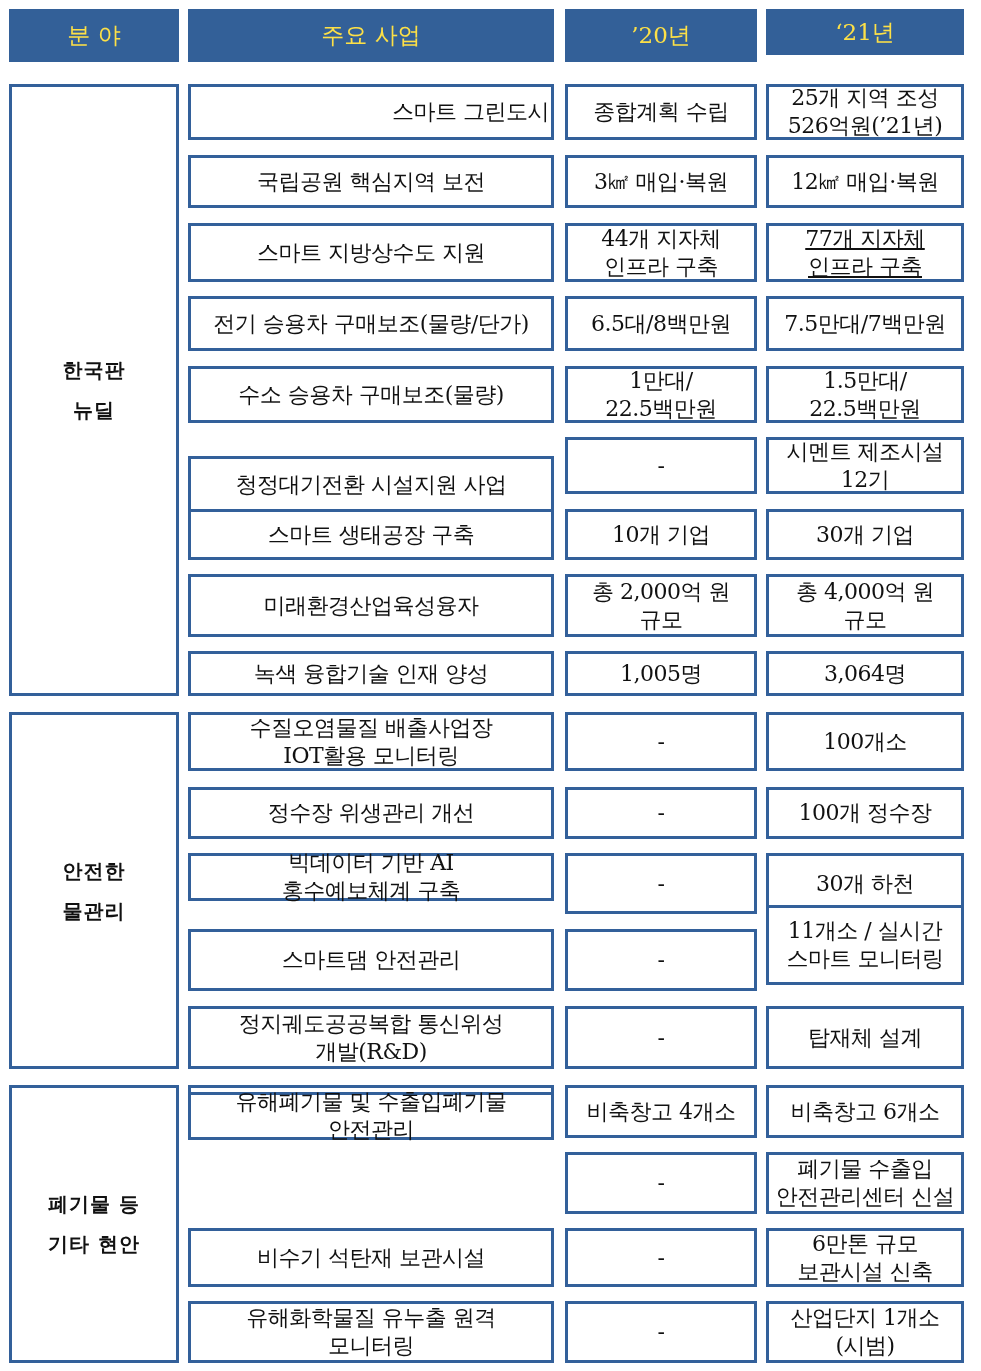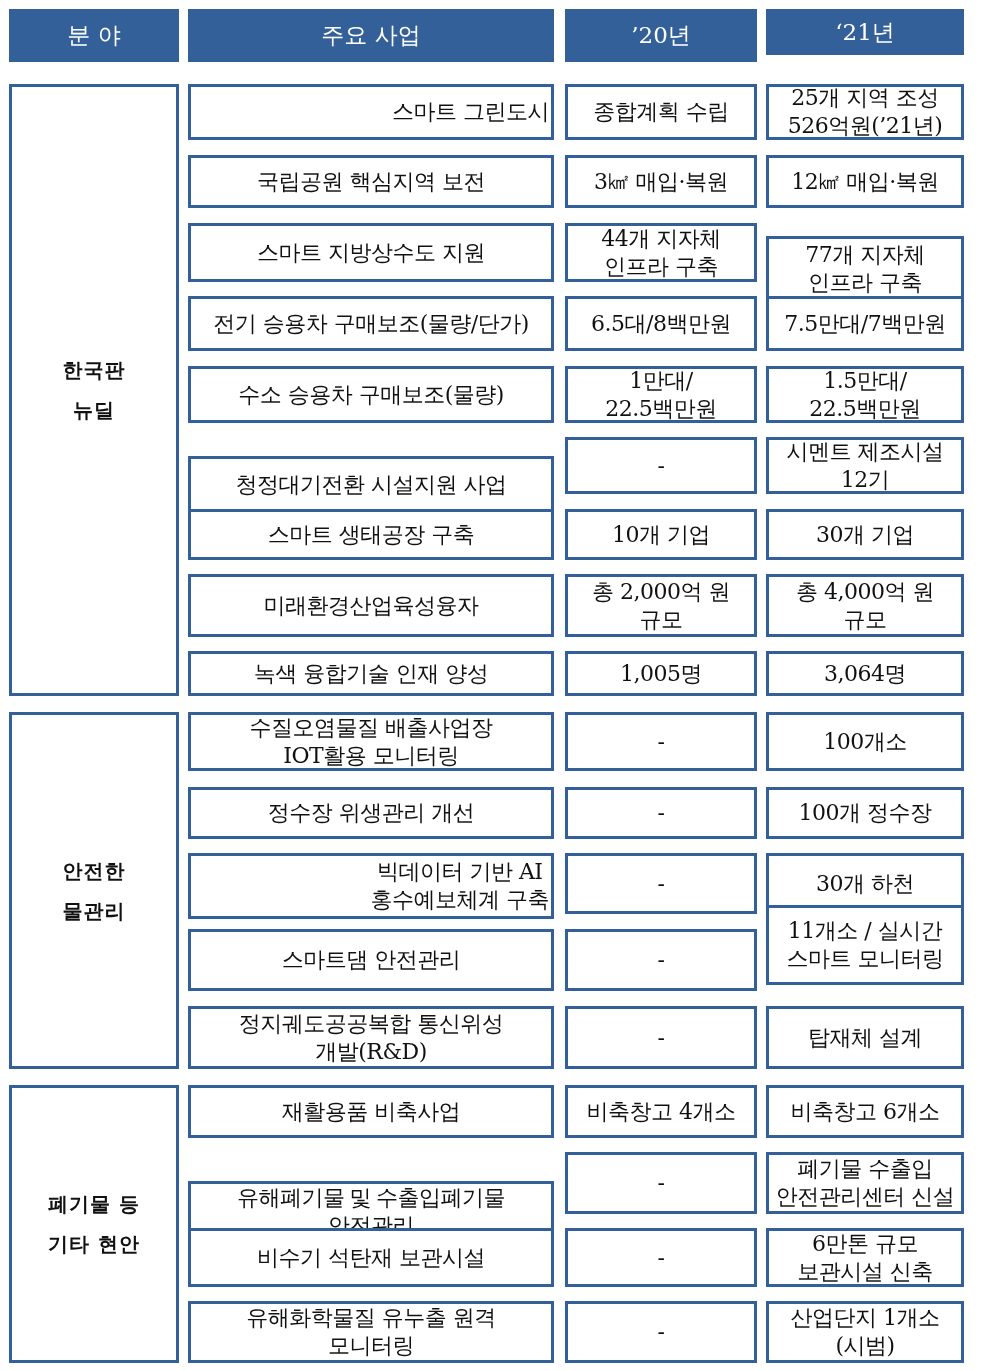--- a/index.html
+++ b/index.html
@@ -1,21 +1,21 @@
 <!DOCTYPE html>
 <html><head>
 <meta charset="utf-8">
 <style>
   html, body { margin:0; padding:0; background:#ffffff; }
   body { width:981px; height:1371px; position:relative; overflow:hidden;
          font-family:"DejaVu Serif","Liberation Serif",serif; color:#111; }
   .box { position:absolute; box-sizing:border-box; border:3px solid #33609a;
          display:flex; align-items:center; justify-content:center; text-align:center;
          background:#fff; }
-  .hdr { position:absolute; box-sizing:border-box; background:#336098; color:#ffffff;
+  .hdr { position:absolute; box-sizing:border-box; background:#336098; color:#fde047;
          display:flex; align-items:center; justify-content:center; font-size:23px; }
   .cell { font-size:22px; line-height:28px; letter-spacing:-0.5px; white-space:pre-line; padding:0 2px; }
   .cat { font-family:"DejaVu Sans","Liberation Sans",sans-serif; font-weight:bold;
          font-size:20px; line-height:40px; white-space:pre-line; letter-spacing:1px; }
   .col-cat { left:9px; width:170px; }
   .col-main { left:188px; width:366px; }
   .col-y20 { left:565px; width:192px; }
   .col-y21 { left:766px; width:198px; }
 </style>
 </head>
@@ -67,21 +67,21 @@
     <div class="box col-y21" style="top: 155px; height: 53px;">
       <span class="cell">12㎢ 매입·복원</span>
     </div>
     <div class="box col-main" style="top: 223px; height: 59px;">
       <span class="cell">스마트 지방상수도 지원</span>
     </div>
     <div class="box col-y20" style="top: 223px; height: 59px;">
       <span class="cell">44개 지자체
 인프라 구축</span>
     </div>
-    <div class="box col-y21" style="top: 236px; height: 66px;">
+    <div class="box col-y21" style="top: 223px; height: 59px; text-decoration: underline;">
       <span class="cell">77개 지자체
 인프라 구축</span>
     </div>
     <div class="box col-main" style="top: 296px; height: 55px;">
       <span class="cell">전기 승용차 구매보조(물량/단가)</span>
     </div>
     <div class="box col-y20" style="top: 296px; height: 55px;">
       <span class="cell">6.5대/8백만원</span>
     </div>
     <div class="box col-y21" style="top: 296px; height: 55px;">
@@ -149,21 +149,21 @@
     </div>
     <div class="box col-main" style="top: 787px; height: 52px;">
       <span class="cell">정수장 위생관리 개선</span>
     </div>
     <div class="box col-y20" style="top: 787px; height: 52px;">
       <span class="cell">-</span>
     </div>
     <div class="box col-y21" style="top: 787px; height: 52px;">
       <span class="cell">100개 정수장</span>
     </div>
-    <div class="box col-main" style="top: 853px; height: 66px; justify-content: flex-end;">
+    <div class="box col-main" style="top: 853px; height: 48px;">
       <span class="cell">빅데이터 기반 AI
 홍수예보체계 구축</span>
     </div>
     <div class="box col-y20" style="top: 853px; height: 61px;">
       <span class="cell">-</span>
     </div>
     <div class="box col-y21" style="top: 853px; height: 61px;">
       <span class="cell">30개 하천</span>
     </div>
     <div class="box col-main" style="top: 929px; height: 62px;">
@@ -188,21 +188,21 @@
     </div>
     <div class="box col-main" style="top: 1085px; height: 53px;">
       <span class="cell">재활용품 비축사업</span>
     </div>
     <div class="box col-y20" style="top: 1085px; height: 53px;">
       <span class="cell">비축창고 4개소</span>
     </div>
     <div class="box col-y21" style="top: 1085px; height: 53px;">
       <span class="cell">비축창고 6개소</span>
     </div>
-    <div class="box col-main" style="top: 1181px; height: 62px; font-family: Liberation Serif, serif;">
+    <div class="box col-main" style="top: 1092px; height: 48px;">
       <span class="cell">유해폐기물 및 수출입폐기물
 안전관리</span>
     </div>
     <div class="box col-y20" style="top: 1152px; height: 62px;">
       <span class="cell">-</span>
     </div>
     <div class="box col-y21" style="top: 1152px; height: 62px;">
       <span class="cell">폐기물 수출입
 안전관리센터 신설</span>
     </div>

